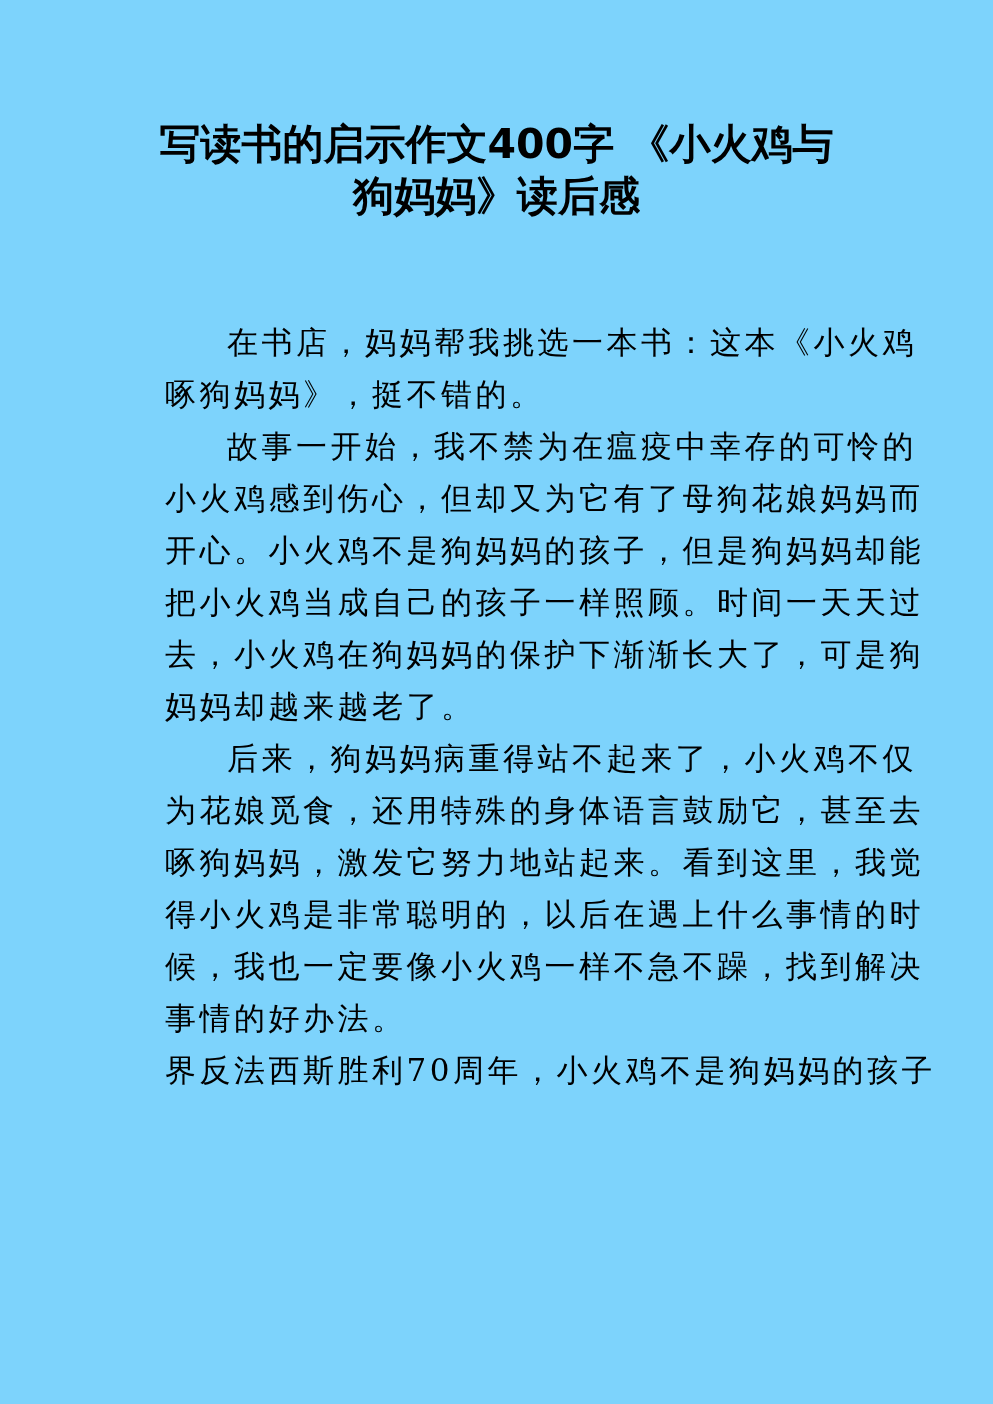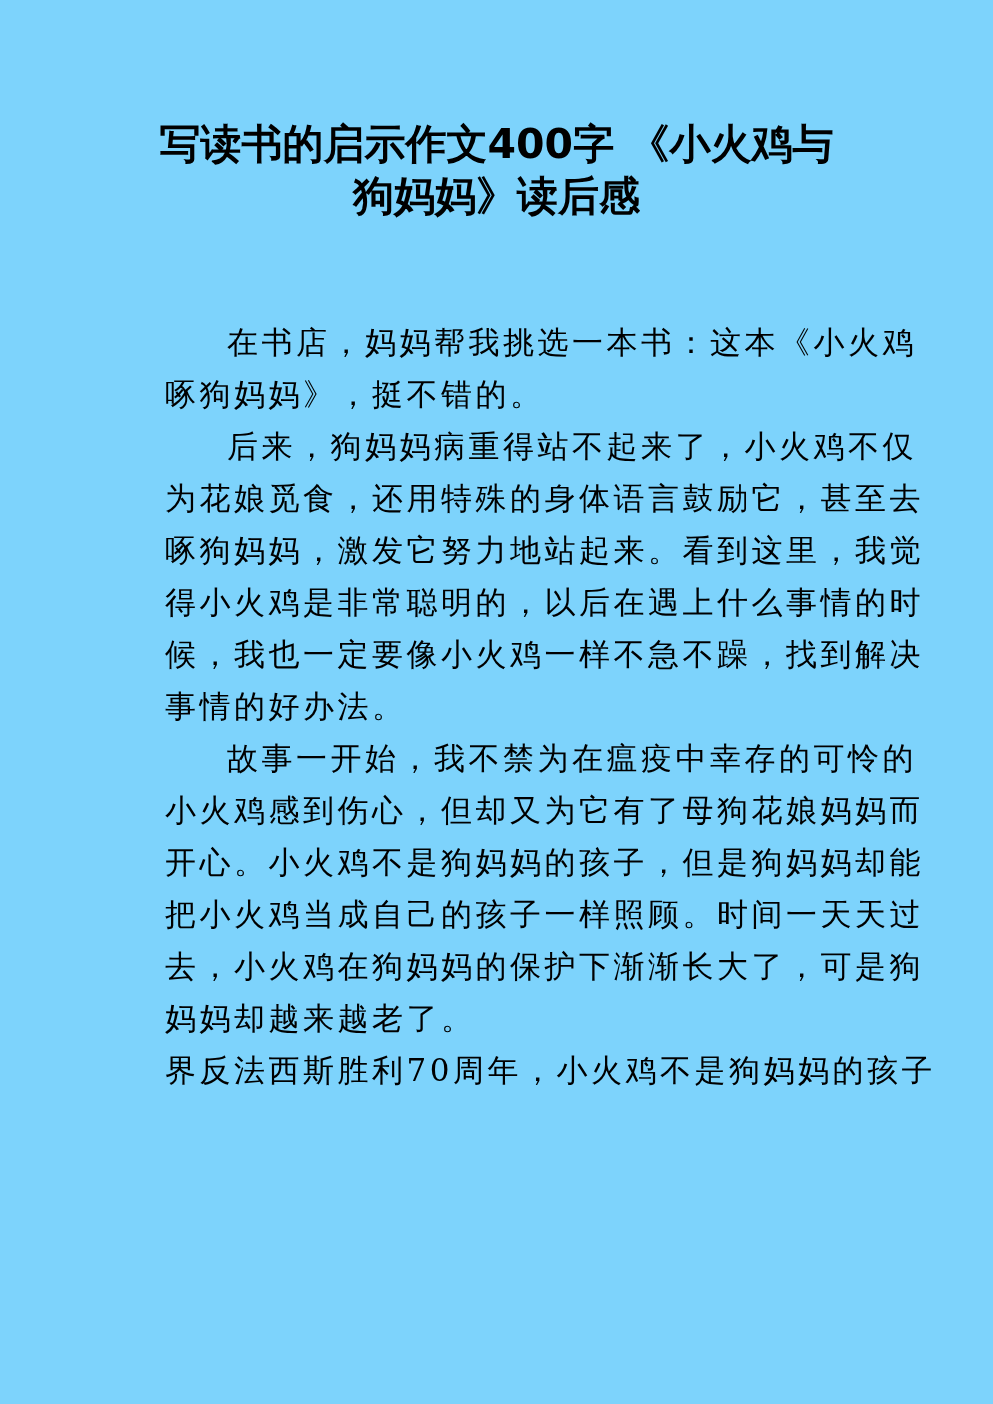--- a/index.html
+++ b/index.html
@@ -70,35 +70,35 @@
   </h1>
 
   <div class="body-text">
 
     <div>
       <span class="line indent">在书店，妈妈帮我挑选一本书：这本《小火鸡</span>
       <span class="line">啄狗妈妈》，挺不错的。</span>
     </div>
 
     <div>
+      <span class="line indent">故事一开始，我不禁为在瘟疫中幸存的可怜的</span>
+      <span class="line">小火鸡感到伤心，但却又为它有了母狗花娘妈妈而</span>
+      <span class="line">开心。小火鸡不是狗妈妈的孩子，但是狗妈妈却能</span>
+      <span class="line">把小火鸡当成自己的孩子一样照顾。时间一天天过</span>
+      <span class="line">去，小火鸡在狗妈妈的保护下渐渐长大了，可是狗</span>
+      <span class="line">妈妈却越来越老了。</span>
+    </div>
+
+    <div>
       <span class="line indent">后来，狗妈妈病重得站不起来了，小火鸡不仅</span>
       <span class="line">为花娘觅食，还用特殊的身体语言鼓励它，甚至去</span>
       <span class="line">啄狗妈妈，激发它努力地站起来。看到这里，我觉</span>
       <span class="line">得小火鸡是非常聪明的，以后在遇上什么事情的时</span>
       <span class="line">候，我也一定要像小火鸡一样不急不躁，找到解决</span>
       <span class="line">事情的好办法。</span>
-    </div>
-
-    <div>
-      <span class="line indent">故事一开始，我不禁为在瘟疫中幸存的可怜的</span>
-      <span class="line">小火鸡感到伤心，但却又为它有了母狗花娘妈妈而</span>
-      <span class="line">开心。小火鸡不是狗妈妈的孩子，但是狗妈妈却能</span>
-      <span class="line">把小火鸡当成自己的孩子一样照顾。时间一天天过</span>
-      <span class="line">去，小火鸡在狗妈妈的保护下渐渐长大了，可是狗</span>
-      <span class="line">妈妈却越来越老了。</span>
     </div>
 
     <div>
       <span class="line">界反法西斯胜利70周年，小火鸡不是狗妈妈的孩子</span>
     </div>
 
   </div>
 </div>
 
 </body></html>

